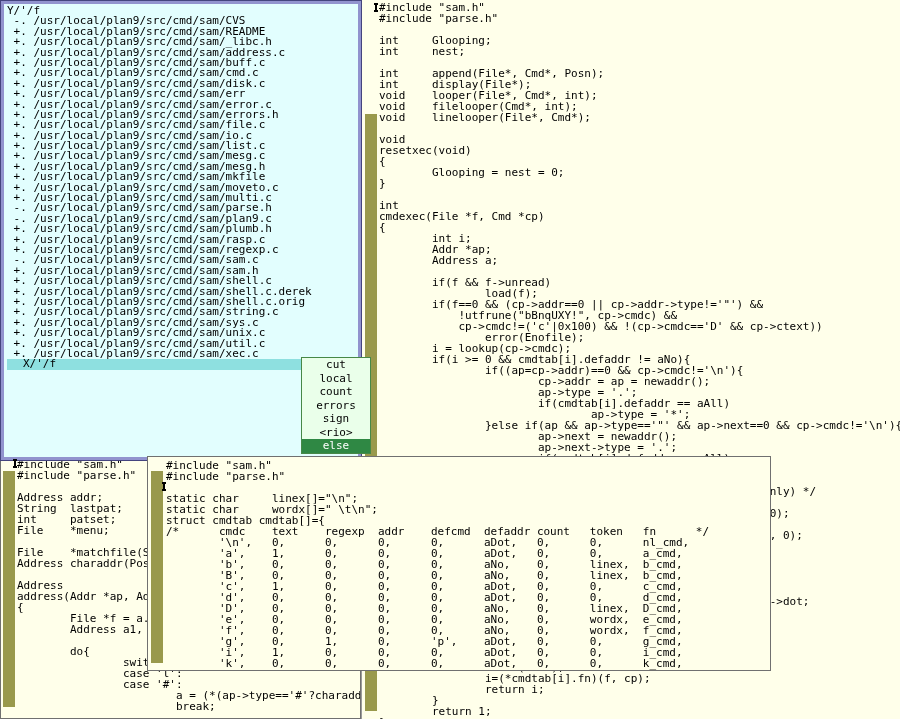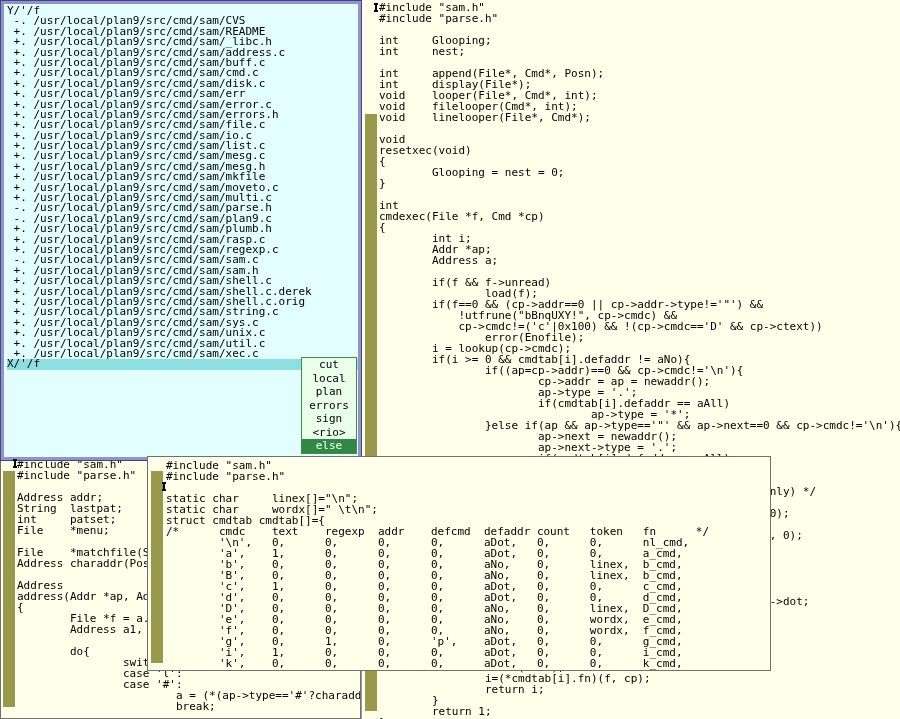--- a/index.html
+++ b/index.html
@@ -8,21 +8,21 @@
     --menu_bg:#EAFFEA; --menu_border:#478847; --menu_active_bg:#2F8844;
     --win_border:#707070; --text:#000000;
   }
   *{margin:0;padding:0;box-sizing:border-box;}
   html,body{width:900px;height:719px;overflow:hidden;}
   body{position:relative;background:#666;
        font-family:"DejaVu Sans Mono",monospace;font-size:11px;color:var(--text);}
   .win{position:absolute;overflow:hidden;background:var(--paper);}
   .code{position:absolute;white-space:pre;tab-size:8;-moz-tab-size:8;}
   .ln{height:11px;line-height:11px;white-space:pre;}
-  .ln.hl{background:var(--selection);}
+  .ln.hl{background:var(--selection);padding-left:16px;}
   
   #win-cmd{left:0;top:0;width:362px;height:461px;z-index:3;
            border:1px solid var(--cmd_border_dark);background:var(--cmd_bg);}
   #win-cmd .inner{position:absolute;inset:0;border:3px solid var(--cmd_border);}
   #win-cmd .code{left:3px;top:2px;right:0;}
   #win-cmd .ln{height:10.4px;line-height:10.4px;}
   
   #win-xec{left:361px;top:0;width:539px;height:719px;z-index:1;
            border-left:1px solid #9a9a9a;}
   #win-xec .code{left:17px;top:2px;}
@@ -37,21 +37,21 @@
   
   .sb{position:absolute;width:12px;top:0;bottom:0;}
   #win-xec .sb{left:3px;}
   #win-addr .sb{left:2px;top:2px;bottom:2px;}
   #win-tab .sb{left:3px;top:2px;bottom:2px;}
   .sb .track{position:absolute;left:0;right:0;background:var(--scrollbar);}
   #win-xec .track{top:114px;bottom:8px;}
   #win-addr .track{top:12px;bottom:9px;}
   #win-tab .track{top:12px;bottom:5px;}
   
-  #menu{position:absolute;left:301px;top:357px;width:56px;z-index:5;
+  #menu{position:absolute;left:301px;top:357px;width:70px;z-index:5;
         background:var(--menu_bg);border:1px solid var(--menu_border);}
   .menu-item{height:13.5px;line-height:13.5px;text-align:center;white-space:pre;}
   .menu-item.menu-active{background:var(--menu_active_bg);color:#fff;}
   
   .cursor{position:absolute;width:2px;height:9px;background:#000;z-index:6;}
   .cursor:before,.cursor:after{content:"";position:absolute;left:-1px;width:4px;height:2px;background:#000;}
   .cursor:before{top:0;} .cursor:after{bottom:0;}
   #cursor-xec{left:375px;top:3px;}
   #cursor-addr{left:14px;top:459px;}
   #cursor-tab{left:163px;top:482px;}
@@ -82,21 +82,21 @@
 <div class="win" id="win-tab">
   <div class="sb">
     <div class="track"></div>
   </div>
   <div class="code"><div class="ln">#include "sam.h"</div><div class="ln">#include "parse.h"</div><div class="ln"> </div><div class="ln">static char	linex[]="\n";</div><div class="ln">static char	wordx[]=" \t\n";</div><div class="ln">struct cmdtab cmdtab[]={</div><div class="ln">/*	cmdc	text	regexp	addr	defcmd	defaddr	count	token	fn	*/</div><div class="ln">	'\n',	0,	0,	0,	0,	aDot,	0,	0,	nl_cmd,</div><div class="ln">	'a',	1,	0,	0,	0,	aDot,	0,	0,	a_cmd,</div><div class="ln">	'b',	0,	0,	0,	0,	aNo,	0,	linex,	b_cmd,</div><div class="ln">	'B',	0,	0,	0,	0,	aNo,	0,	linex,	b_cmd,</div><div class="ln">	'c',	1,	0,	0,	0,	aDot,	0,	0,	c_cmd,</div><div class="ln">	'd',	0,	0,	0,	0,	aDot,	0,	0,	d_cmd,</div><div class="ln">	'D',	0,	0,	0,	0,	aNo,	0,	linex,	D_cmd,</div><div class="ln">	'e',	0,	0,	0,	0,	aNo,	0,	wordx,	e_cmd,</div><div class="ln">	'f',	0,	0,	0,	0,	aNo,	0,	wordx,	f_cmd,</div><div class="ln">	'g',	0,	1,	0,	'p',	aDot,	0,	0,	g_cmd,</div><div class="ln">	'i',	1,	0,	0,	0,	aDot,	0,	0,	i_cmd,</div><div class="ln">	'k',	0,	0,	0,	0,	aDot,	0,	0,	k_cmd,</div></div>
 </div>
 
 <div id="menu">
     <div class="menu-item">cut</div>
     <div class="menu-item">local</div>
-    <div class="menu-item">plan</div>
+    <div class="menu-item">count</div>
     <div class="menu-item">errors</div>
     <div class="menu-item">sign</div>
     <div class="menu-item">&lt;rio&gt;</div>
     <div class="menu-item menu-active">else</div>
   </div>
 
 <div class="cursor" id="cursor-xec"></div>
 <div class="cursor" id="cursor-addr"></div>
 <div class="cursor" id="cursor-tab"></div>
 

